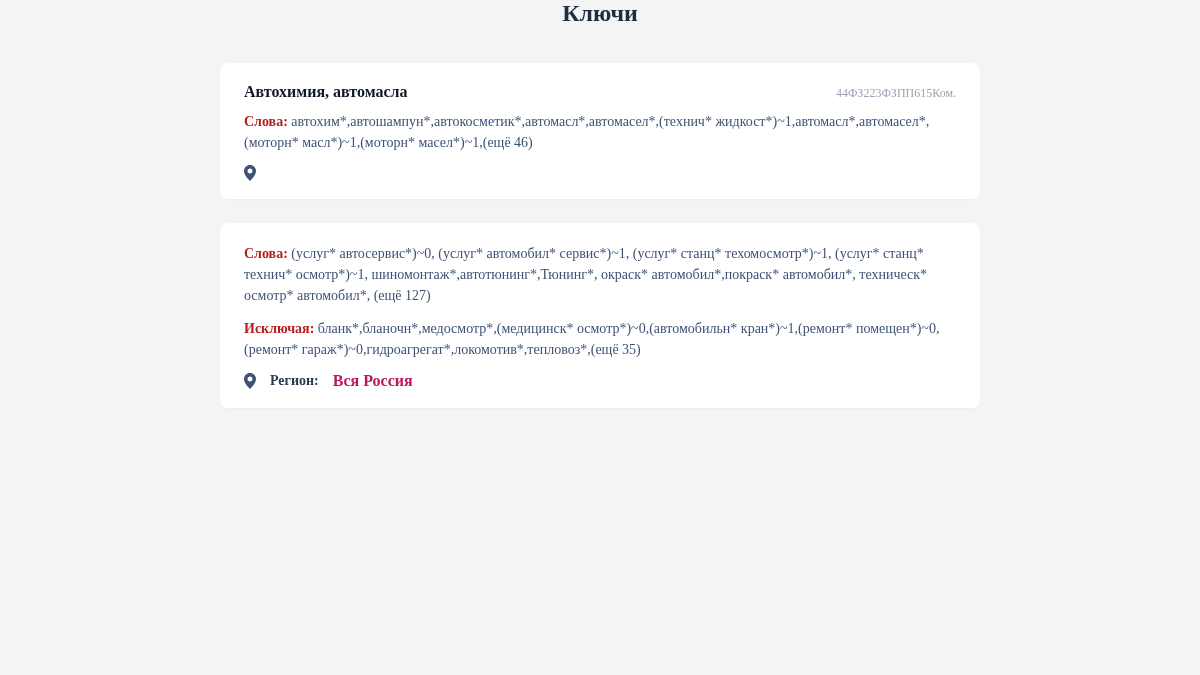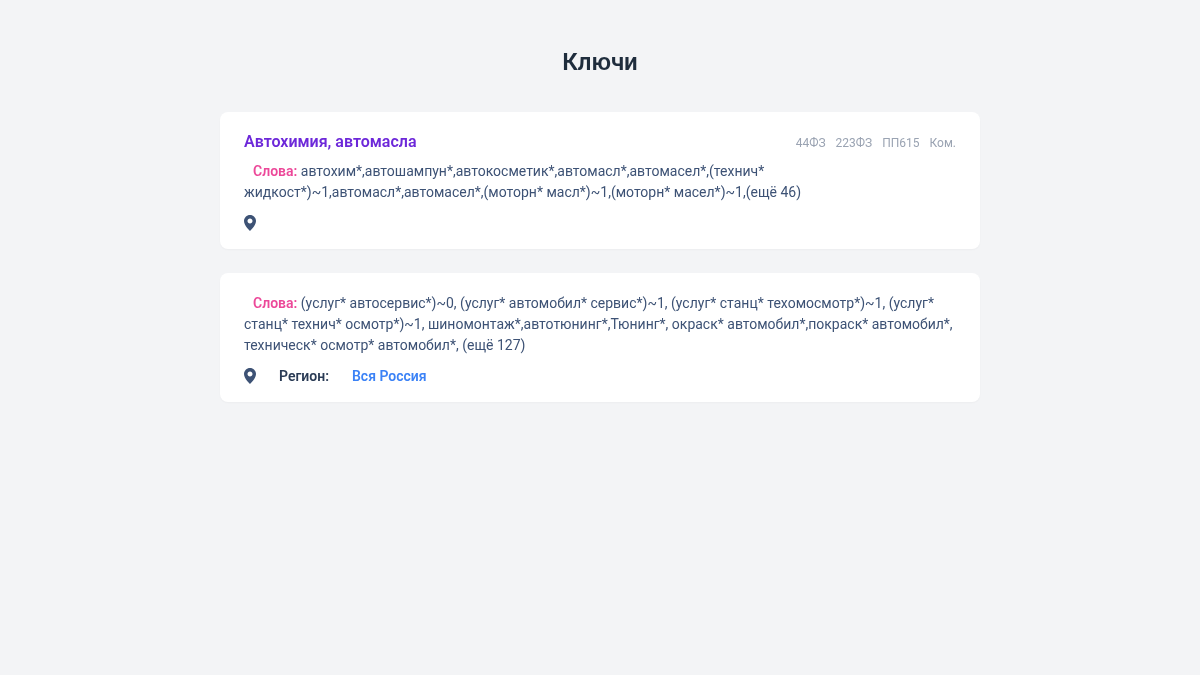--- a/index.html
+++ b/index.html
@@ -6,21 +6,21 @@
 body {
   font-family: -apple-system, BlinkMacSystemFont, "Segoe UI", Roboto, Arial, sans-serif;
   background: #f3f4f6;
   width: 1200px;
   height: 675px;
   overflow: hidden;
 }
 .container {
   max-width: 760px;
   margin: 0 auto;
-  padding-top: 48px;
+  font-family: Liberation Serif, serif;
 }
 .page-title {
   text-align: center;
   font-size: 24px;
   font-weight: 600;
   color: #1f2d3d;
   margin-bottom: 36px;
 }
 .card {
   background: #fff;
@@ -31,61 +31,59 @@
 }
 .card-header {
   display: flex;
   justify-content: space-between;
   align-items: baseline;
   margin-bottom: 10px;
 }
 .card-title {
   font-size: 16px;
   font-weight: 600;
-  color: #6d28d9;
+  color: #0f172a;
 }
 .badges {
   display: flex;
-  gap: 10px;
   font-size: 12px;
   color: #9aa3b2;
 }
 .badge { white-space: nowrap; }
 .field {
   font-size: 14px;
   line-height: 1.5;
   color: #3d5275;
   margin-bottom: 12px;
 }
 .field-label {
   font-weight: 600;
-  color: #ec4899;
-  margin-left: 9px;
+  color: #b91c1c;
 }
 .footer-row {
   display: flex;
   align-items: center;
-  gap: 23px;
+  gap: 14px;
   margin-top: 4px;
 }
 .pin-icon {
   width: 12px;
   height: 16px;
   color: #3d5275;
   flex-shrink: 0;
 }
 .region-label {
   font-size: 14px;
   font-weight: 600;
   color: #2a3b55;
 }
 .region-value {
-  font-size: 14px;
+  font-size: 16px;
   font-weight: 600;
-  color: #3b82f6;
+  color: #be185d;
 }
 </style>
 </head>
 <body>
 
 <div class="container">
   <h1 class="page-title">Ключи</h1>
 
   <div class="card">
     <div class="card-header">
@@ -106,20 +104,24 @@
         <path d="M6 0C2.7 0 0 2.7 0 6c0 4.5 6 10 6 10s6-5.5 6-10c0-3.3-2.7-6-6-6zm0 8.5C4.6 8.5 3.5 7.4 3.5 6S4.6 3.5 6 3.5 8.5 4.6 8.5 6 7.4 8.5 6 8.5z"></path>
       </svg>
     </div>
   </div>
 
   <div class="card">
     <div class="field">
       <span class="field-label">Слова:</span>
       <span>(услуг* автосервис*)~0, (услуг* автомобил* сервис*)~1, (услуг* станц* техомосмотр*)~1, (услуг* станц* технич* осмотр*)~1, шиномонтаж*,автотюнинг*,Тюнинг*, окраск* автомобил*,покраск* автомобил*, техническ* осмотр* автомобил*, (ещё 127)</span>
     </div>
+    <div class="field">
+      <span class="field-label">Исключая:</span>
+      <span>бланк*,бланочн*,медосмотр*,(медицинск* осмотр*)~0,(автомобильн* кран*)~1,(ремонт* помещен*)~0,(ремонт* гараж*)~0,гидроагрегат*,локомотив*,тепловоз*,(ещё 35)</span>
+    </div>
     <div class="footer-row">
       <svg class="pin-icon" viewBox="0 0 12 16" fill="currentColor">
         <path d="M6 0C2.7 0 0 2.7 0 6c0 4.5 6 10 6 10s6-5.5 6-10c0-3.3-2.7-6-6-6zm0 8.5C4.6 8.5 3.5 7.4 3.5 6S4.6 3.5 6 3.5 8.5 4.6 8.5 6 7.4 8.5 6 8.5z"></path>
       </svg>
       <span class="region-label">Регион:</span>
       <span class="region-value">Вся Россия</span>
     </div>
   </div>
 </div>
 

